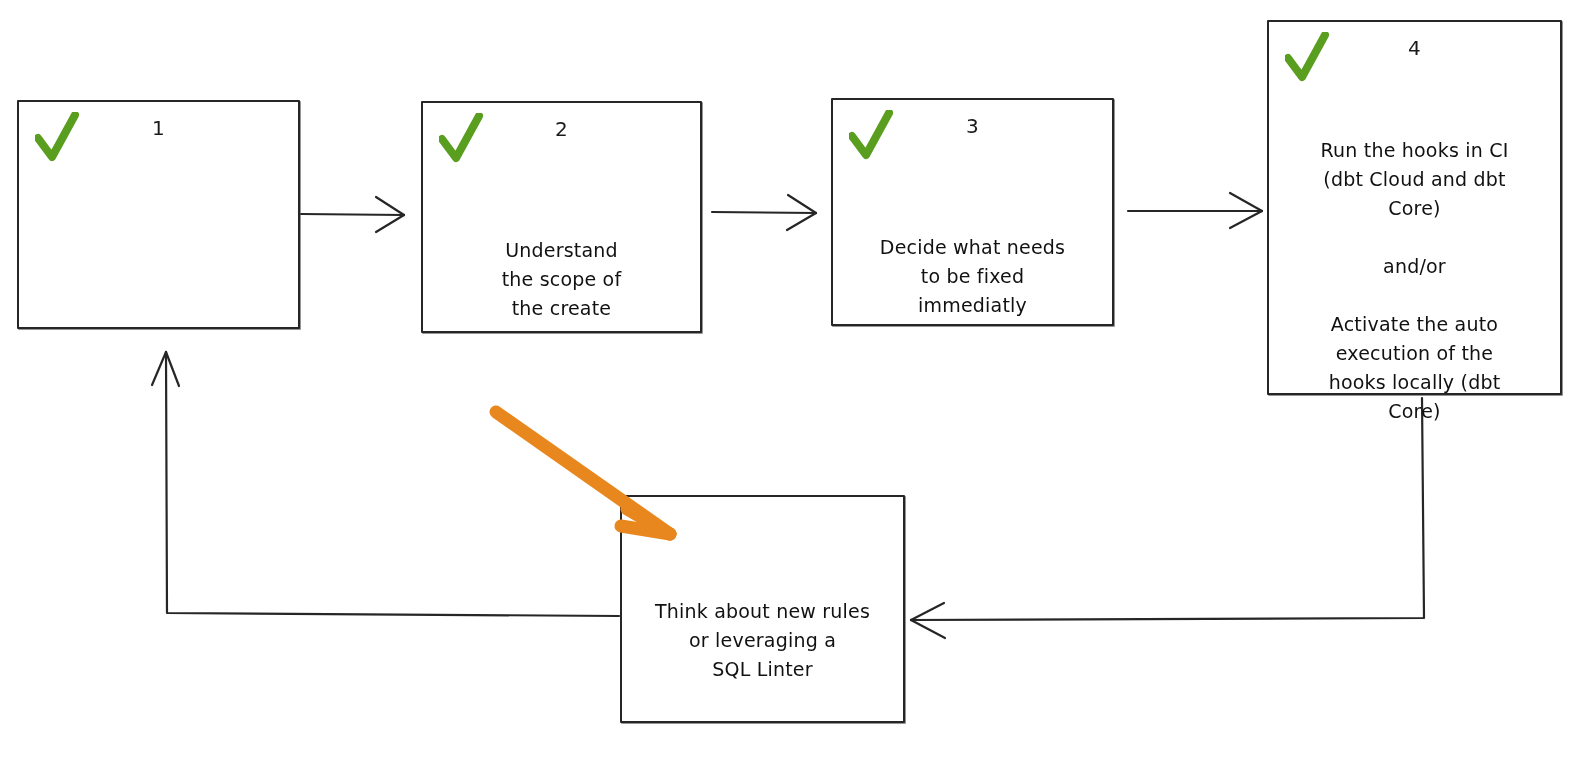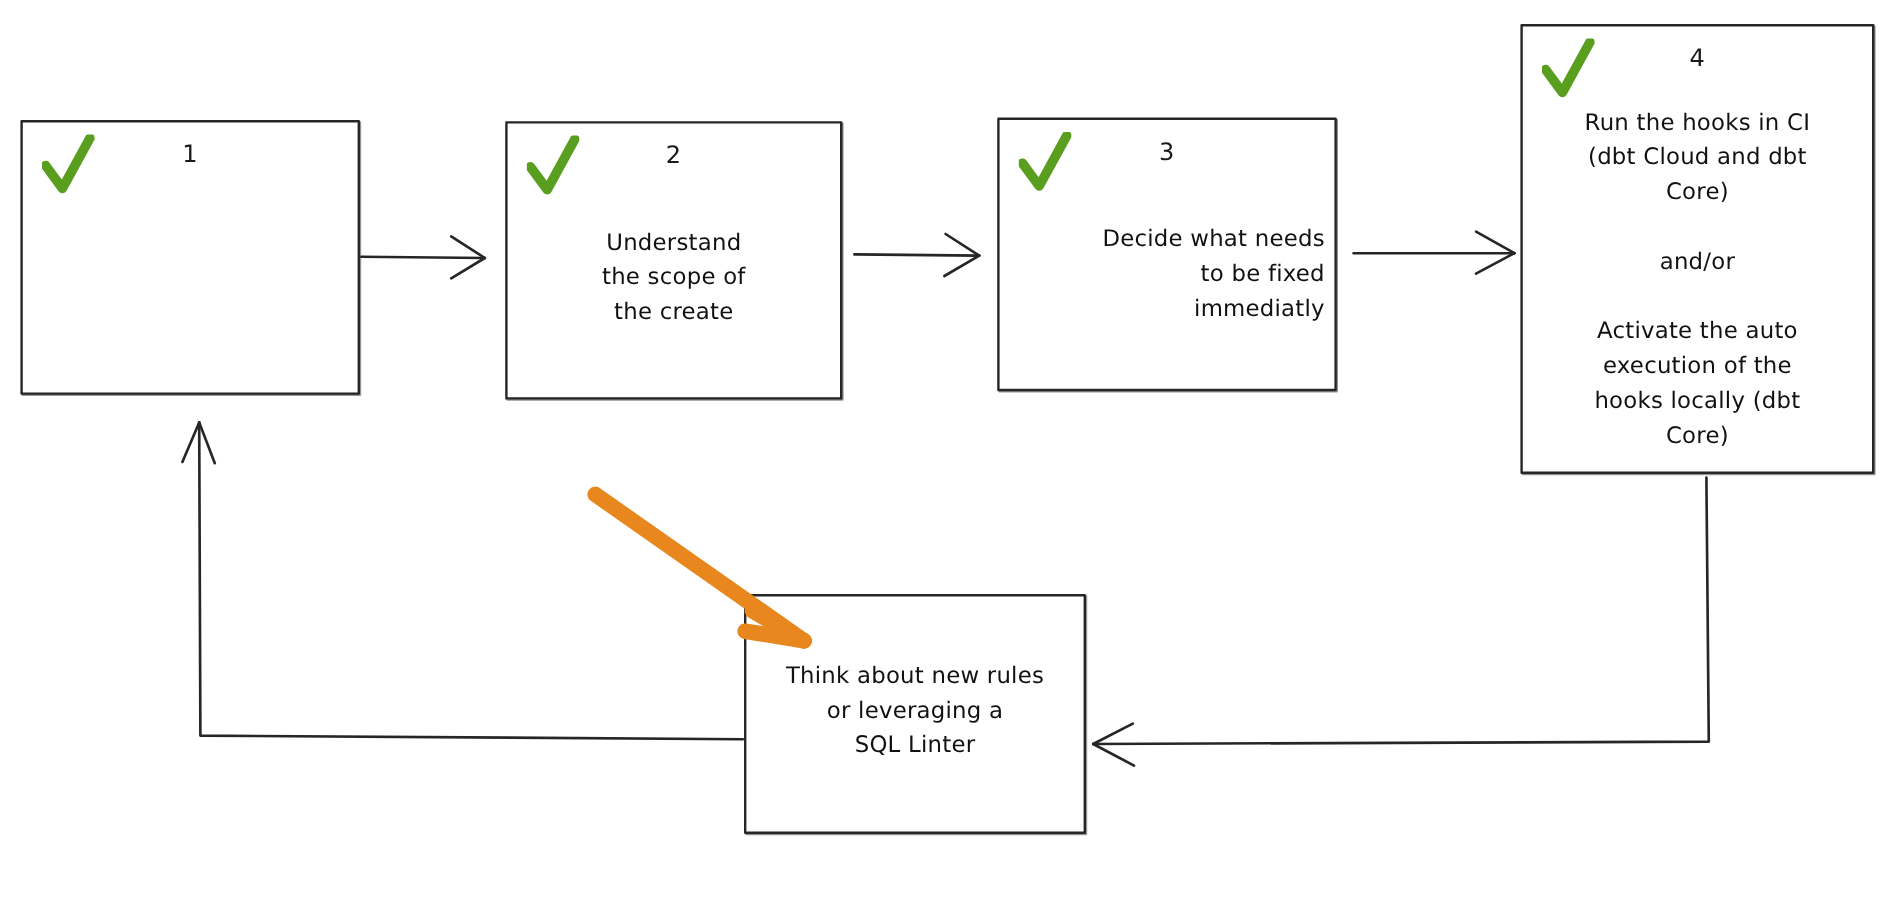--- a/index.html
+++ b/index.html
@@ -56,35 +56,36 @@
     position: absolute;
     left: 8px;
     right: 8px;
     text-align: center;
     font-family: "DejaVu Sans", sans-serif;
     font-size: 19px;
     line-height: 29px;
     color: #111111;
     white-space: pre-line;
     letter-spacing: 0.2px;
+    margin-top: 48px;
   }
   
   #node-1 { left: 17px;   top: 100px; width: 283px; height: 229px; }
   #node-1 .node-body { top: 86px; }
 
   #node-2 { left: 421px;  top: 101px; width: 281px; height: 232px; }
   #node-2 .node-body { top: 85px; }
 
   #node-3 { left: 831px;  top: 98px;  width: 283px; height: 228px; }
-  #node-3 .node-body { top: 85px; text-align: right; }
+  #node-3 .node-body { top: 85px; }
 
   #node-4 { left: 1267px; top: 20px;  width: 295px; height: 375px; }
   #node-4 .node-body { top: 66px; }
 
-  #node-5 { left: 620px;  top: 495px; width: 285px; height: 200px; }
+  #node-5 { left: 620px;  top: 495px; width: 285px; height: 228px; }
   #node-5 .node-body { top: 52px; font-size: 19px; }
 
   .arrow-orange {
     position: absolute;
     left: 470px;
     top: 390px;
     width: 240px;
     height: 180px;
     pointer-events: none;
   }

